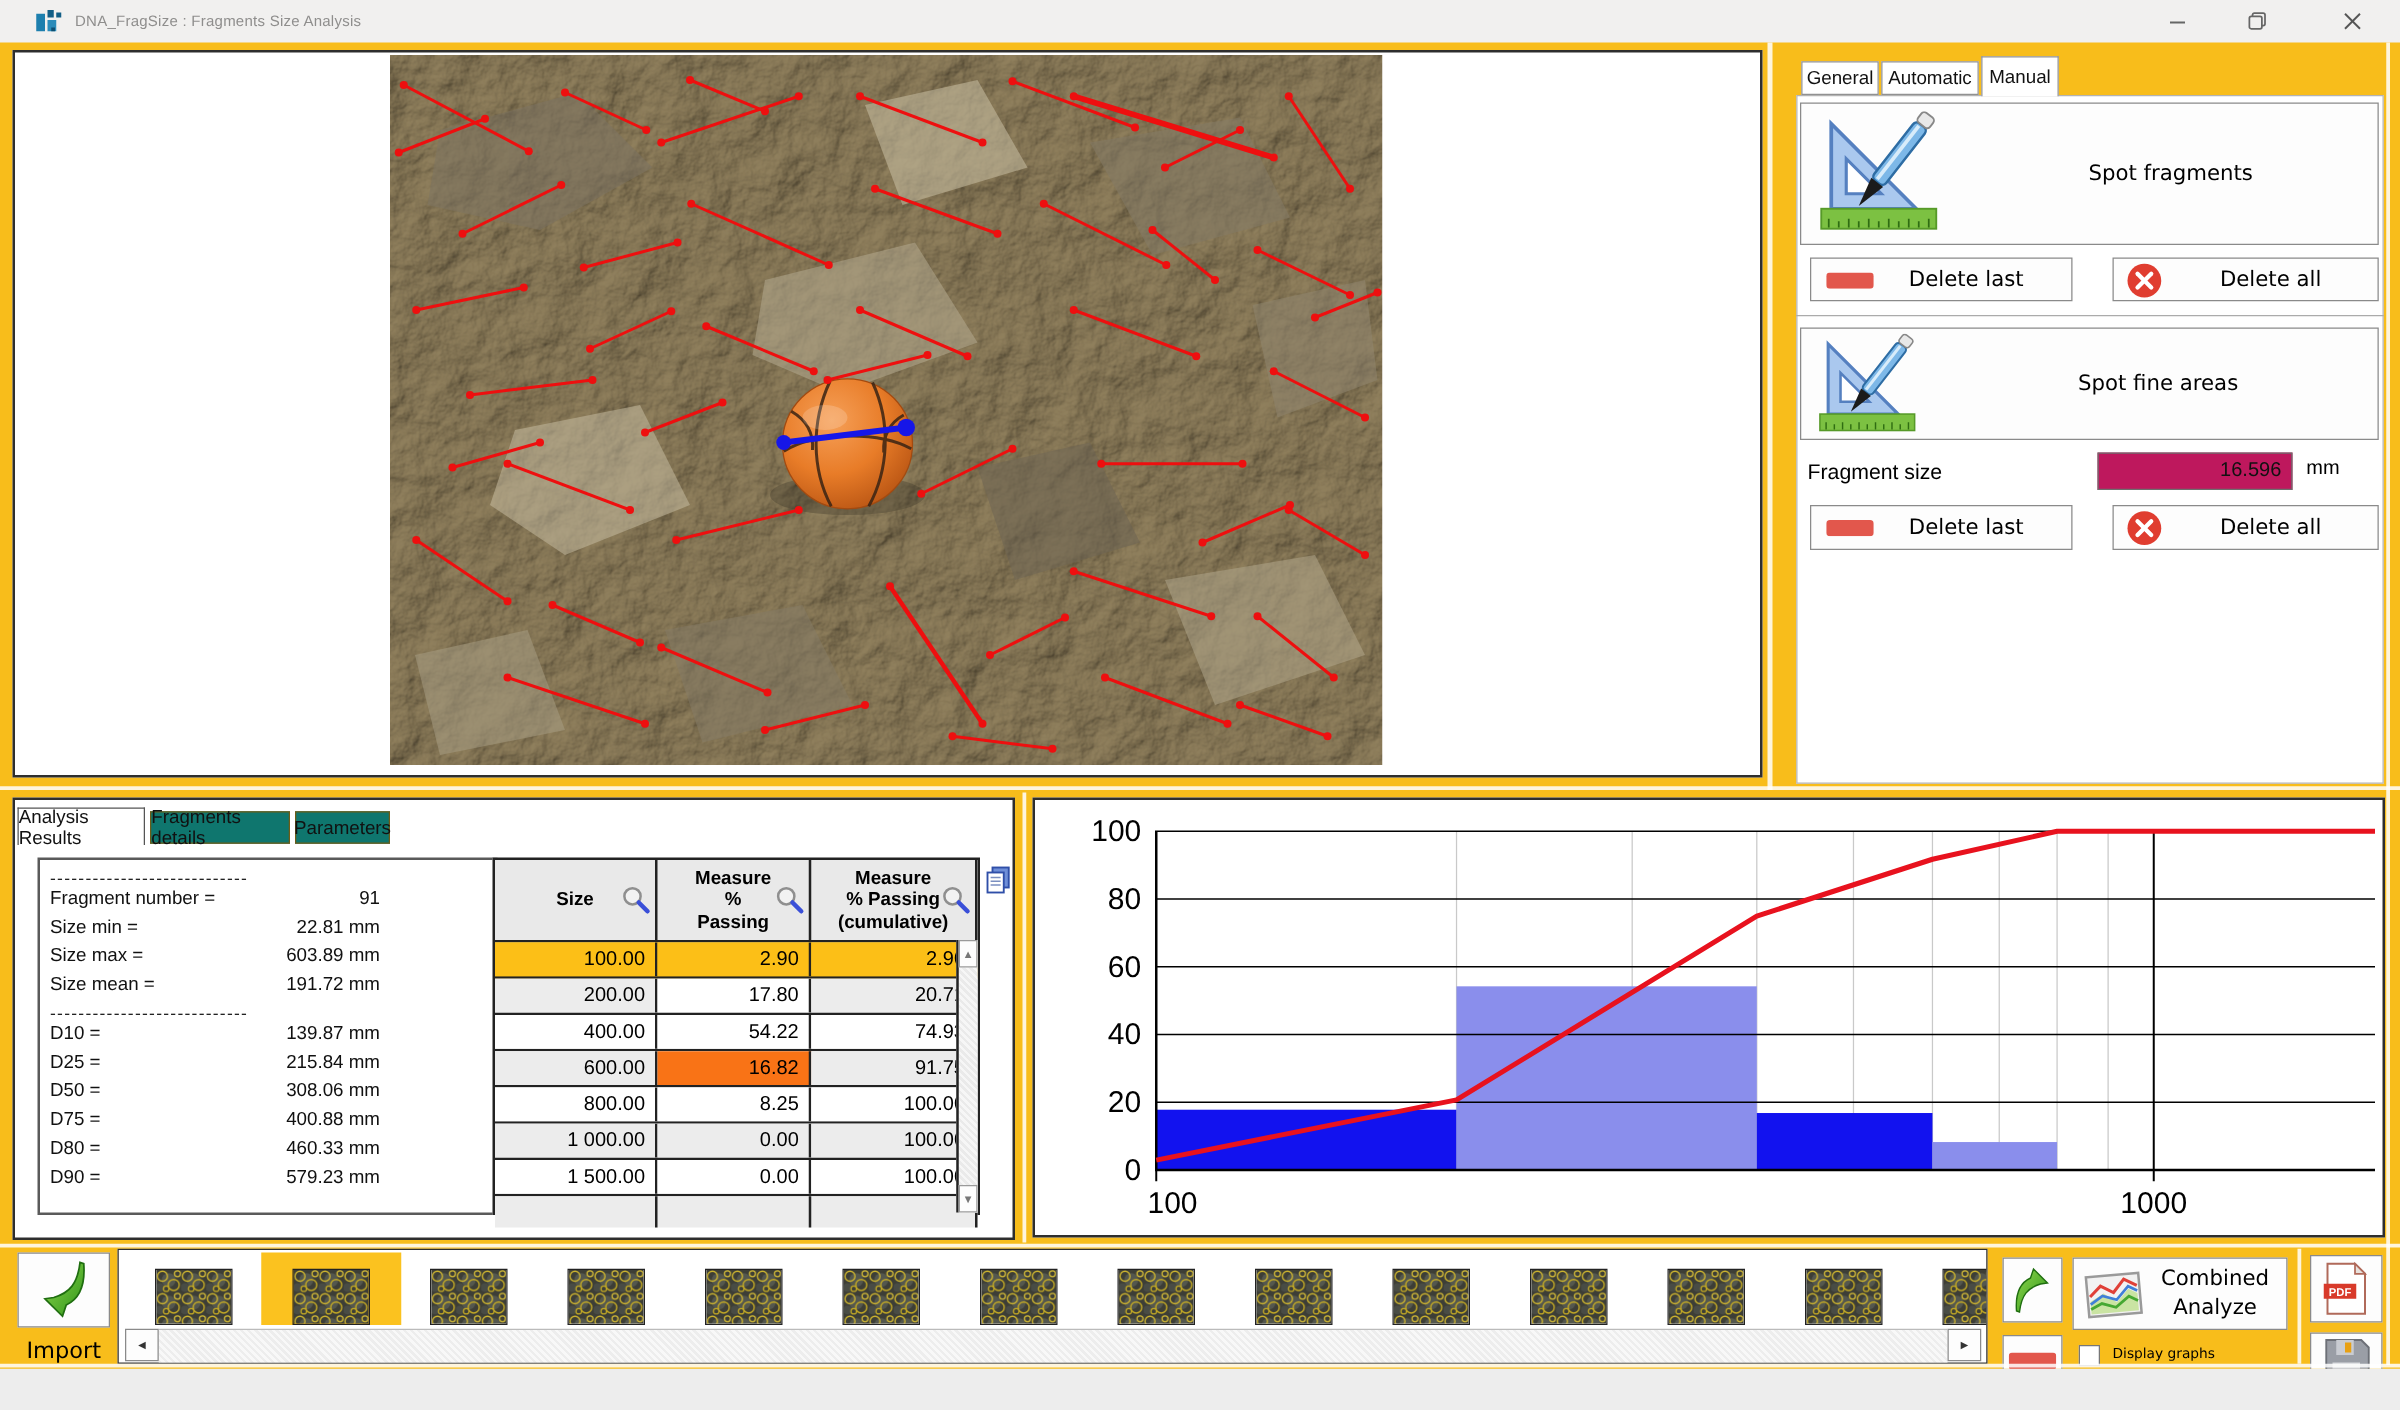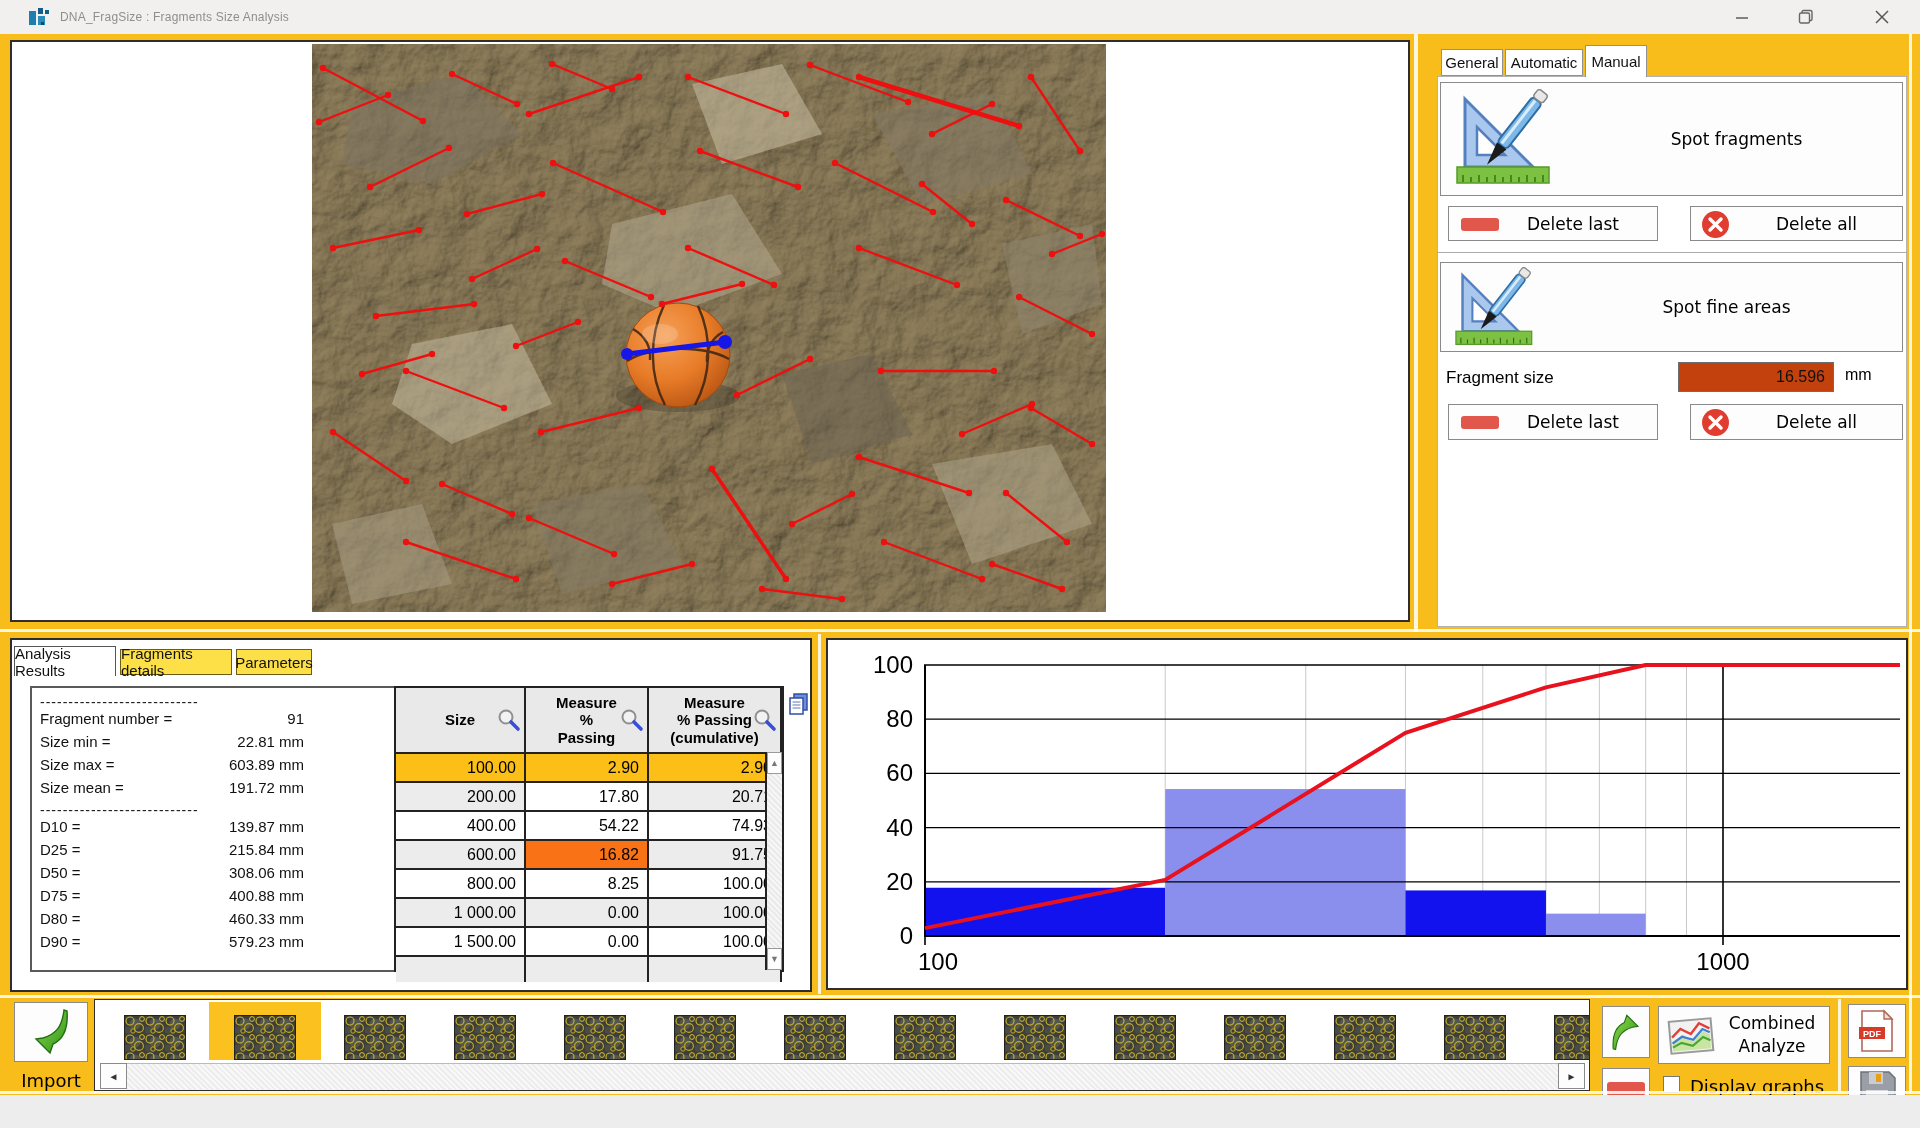--- a/index.html
+++ b/index.html
@@ -11,21 +11,21 @@
   .wctrl{position:absolute;top:0;width:56px;height:34px;display:flex;align-items:center;justify-content:center;}
   
   .panel{position:absolute;background:#fff;border:2px solid #2e2e2e;box-sizing:border-box;}
   .btn{position:absolute;background:#fdfdfd;border:1px solid #8a8a8a;box-sizing:border-box;display:flex;align-items:center;justify-content:center;cursor:default;}
   .comic{font-family:"DejaVu Sans",sans-serif;}
   
   .tab{position:absolute;top:49px;height:27px;background:#fff;border:1px solid #919191;box-sizing:border-box;
        display:flex;align-items:center;justify-content:center;font-size:15px;color:#111;}
   .tab.active{top:45px;height:32px;border-bottom:none;z-index:3;}
   
-  .atab{position:absolute;top:647px;height:26px;background:#fde047;border:1px solid #6d5c17;box-sizing:border-box;
+  .atab{position:absolute;top:647px;height:26px;background:#0f766e;border:1px solid #6d5c17;box-sizing:border-box;
         display:flex;align-items:center;justify-content:center;font-size:15px;color:#111;}
   .atab.active{top:644px;height:30px;background:#fff;border:1px solid #555;border-bottom:none;z-index:3;}
   
   #stats-box{position:absolute;left:18px;top:46px;width:368px;height:286px;border:2px solid #5a5a5a;background:#fff;
              overflow:hidden;padding:6px 0 0 8px;box-sizing:border-box;}
   .stat-line{height:23px;font-size:15px;color:#111;white-space:pre;}
   .stat-label{display:inline-block;width:152px;}
   .stat-value{display:inline-block;width:112px;text-align:right;}
   .stat-sep{color:#222;font-size:14px;letter-spacing:1px;height:16px;}
   
@@ -38,21 +38,21 @@
   .scrollcol{position:absolute;right:0;top:64px;bottom:0;width:17px;background:#f1f1f1;border-left:2px solid #222;box-sizing:border-box;
              background-image:repeating-linear-gradient(45deg,#eaeaea 0 2px,#f6f6f6 2px 4px);}
   .sc-btn{position:absolute;left:0;width:15px;height:22px;background:#fdfdfd;border:1px solid #9a9a9a;box-sizing:border-box;
           display:flex;align-items:center;justify-content:center;font-size:9px;color:#777;}
   
   .thumb{position:absolute;top:1014px;height:45px;border:1px solid #222;box-sizing:border-box;}
   #thumb-scroll-track{position:absolute;left:127px;top:1063px;width:1431px;height:26px;
       background-image:repeating-linear-gradient(45deg,#ededed 0 2px,#f8f8f8 2px 4px);border-top:1px solid #bbb;}
   .sepwhite{position:absolute;background:rgba(255,255,255,.85);}
   input.fragsize{position:absolute;border:1px solid #6e6e6e;font-size:16px;text-align:right;padding:13px 8px;box-sizing:border-box;
-                 font-family:"Liberation Sans",sans-serif;color:#111;background:#c2410c;}
+                 font-family:"Liberation Sans",sans-serif;color:#111;background:#be185d;}
   .chk{position:absolute;width:17px;height:17px;background:#fff;border:1px solid #777;box-sizing:border-box;}
 </style>
 </head>
 <body>
 
 <div id="stage">
 <div id="window">
 
   <div id="titlebar">
     <svg style="position:absolute;left:28px;top:6px" width="22" height="22">
@@ -615,21 +615,21 @@
       <text x="14" y="27.5" text-anchor="middle" font-size="9" font-weight="bold" fill="#fff" font-family="Liberation Sans, sans-serif">PDF</text>
     </svg>
   </div>
 
   <div class="btn" style="left:1602px;top:1068px;width:48px;height:42px;">
     <svg width="38" height="14">
           <rect width="38" height="14" rx="3" fill="#e2574c"></rect>
         </svg>
   </div>
   <div class="chk" style="left:1663px;top:1076px;"></div>
-  <span class="comic" style="position:absolute;left:1690px;top:1076px;font-size:18px;">Display graphs</span>
+  <span class="comic" style="position:absolute;left:1690px;top:1076px;font-size:11px;">Display graphs</span>
   <div class="btn" style="left:1848px;top:1066px;width:58px;height:44px;">
     <svg width="40" height="36" viewBox="0 0 40 36">
       <path d="M4 2 L32 2 L38 8 L38 34 L4 34 Z" fill="#9a9ea6" stroke="#6d7077" stroke-width="1.5"></path>
       <rect x="12" y="2" width="14" height="12" fill="#c9ccd2"></rect>
       <rect x="19" y="4" width="5" height="8" fill="#e8a013"></rect>
       <rect x="9" y="20" width="22" height="14" fill="#d8dade"></rect>
     </svg>
   </div>
 
   <div class="sepwhite" style="left:1414px;top:34px;width:4px;height:598px;"></div>

